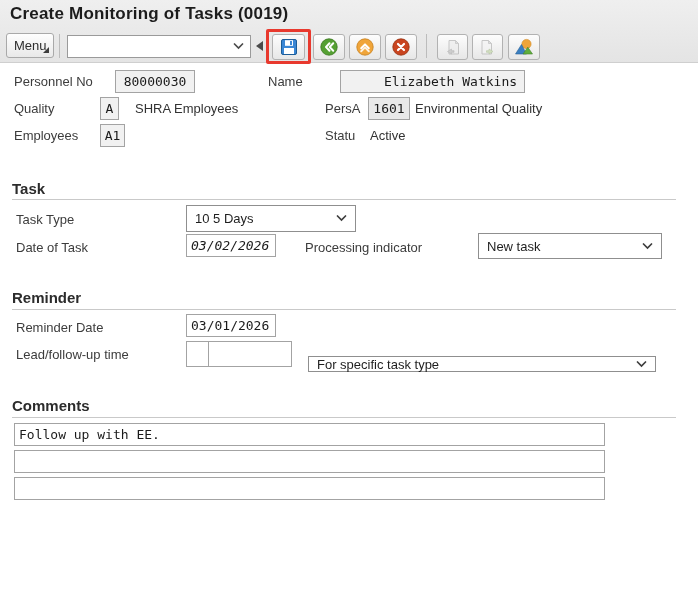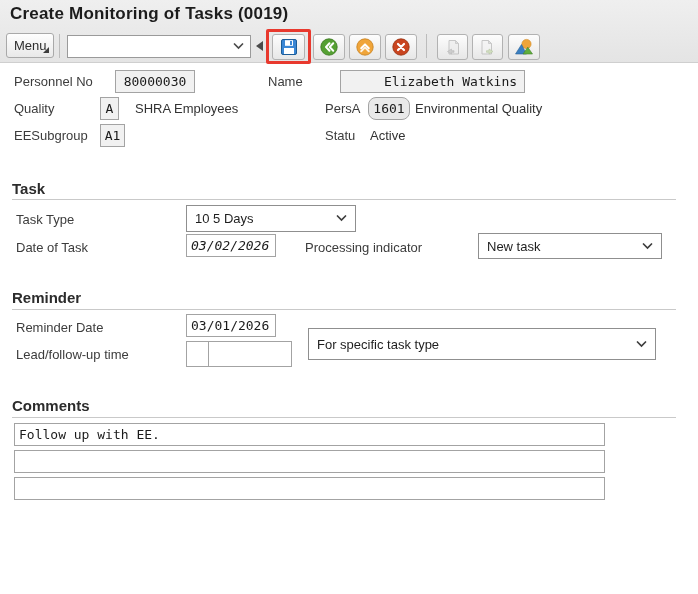--- a/index.html
+++ b/index.html
@@ -116,21 +116,21 @@
     font-size: 13px;
     color: #1a1a1a;
     border: 1px solid #a3a3a3;
     background: #fff;
     padding: 0 4px;
     height: 23px;
     outline: none;
   }
   .mono-input.center { text-align: center; }
   .mono-input.gray-bg { background: #f1f1f1; }
-  .mono-input.dark-gray-bg { background: #e9e9e9; border-radius: 8px; }
+  .mono-input.dark-gray-bg { background: #e9e9e9; }
   .dropdown {
     position: absolute;
     background: #fff;
     border: 1px solid #8f8f8f;
     display: flex; align-items: center; justify-content: space-between;
     padding: 0 8px;
     font-size: 13px;
     color: #1e1e1e;
     cursor: pointer;
   }
@@ -238,21 +238,21 @@
   <div class="lbl" style="left:268px;top:74px">Name</div>
   <input class="mono-input gray-bg" style="left: 340px; top: 70px; width: 185px; padding-left: 43px;" value="Elizabeth Watkins">
 
   <div class="lbl" style="left:14px;top:101px">Quality</div>
   <input class="mono-input center gray-bg" style="left: 100px; top: 97px; width: 19px; padding: 0px;" value="A">
   <div class="txt" style="left:135px;top:101px">SHRA Employees</div>
   <div class="lbl" style="left:325px;top:101px">PersA</div>
   <input class="mono-input center dark-gray-bg" style="left: 368px; top: 97px; width: 42px; padding: 0px;" value="1601">
   <div class="txt" style="left:415px;top:101px">Environmental Quality</div>
 
-  <div class="lbl" style="left:14px;top:128px">EESubgroup</div>
+  <div class="lbl" style="left:14px;top:128px">Employees</div>
   <input class="mono-input center gray-bg" style="left: 100px; top: 124px; width: 25px; padding: 0px;" value="A1">
   <div class="lbl" style="left:325px;top:128px">Statu</div>
   <div class="txt" style="left:370px;top:128px">Active</div>
 
   <div class="section-heading" style="left:12px;top:180px">Task</div>
   <div class="hr" style="top:199px"></div>
 
   <div class="lbl" style="left:16px;top:212px">Task Type</div>
   <div class="dropdown" style="left:186px;top:205px;width:170px;height:27px">
     <span>10 5 Days</span>
@@ -273,21 +273,21 @@
 
   <div class="section-heading" style="left:12px;top:289px">Reminder</div>
   <div class="hr" style="top:309px"></div>
 
   <div class="lbl" style="left:16px;top:320px">Reminder Date</div>
   <input class="mono-input" style="left: 186px; top: 314px; width: 90px;" value="03/01/2026">
 
   <div class="lbl" style="left:16px;top:347px">Lead/follow-up time</div>
   <input class="mono-input" style="left: 186px; top: 341px; width: 23px; height: 26px; padding: 0px 2px;" value="">
   <input class="mono-input" style="left: 208px; top: 341px; width: 84px; height: 26px;" value="">
-  <div class="dropdown" style="left:308px;top:328px;width:348px;height:32px">
+  <div class="dropdown" style="left:308px;top:356px;width:348px;height:16px">
     <span>For specific task type</span>
     <svg width="11" height="7" viewBox="0 0 11 7">
       <path d="M1.5 1 L5.5 5 L9.5 1" stroke="#3d3d3d" stroke-width="1.7" fill="none" stroke-linecap="round"></path>
     </svg>
   </div>
 
   <div class="section-heading" style="left:12px;top:397px">Comments</div>
   <div class="hr" style="top:417px"></div>
 
   <input class="mono-input" style="left: 14px; top: 423px; width: 591px;" value="Follow up with EE.">

